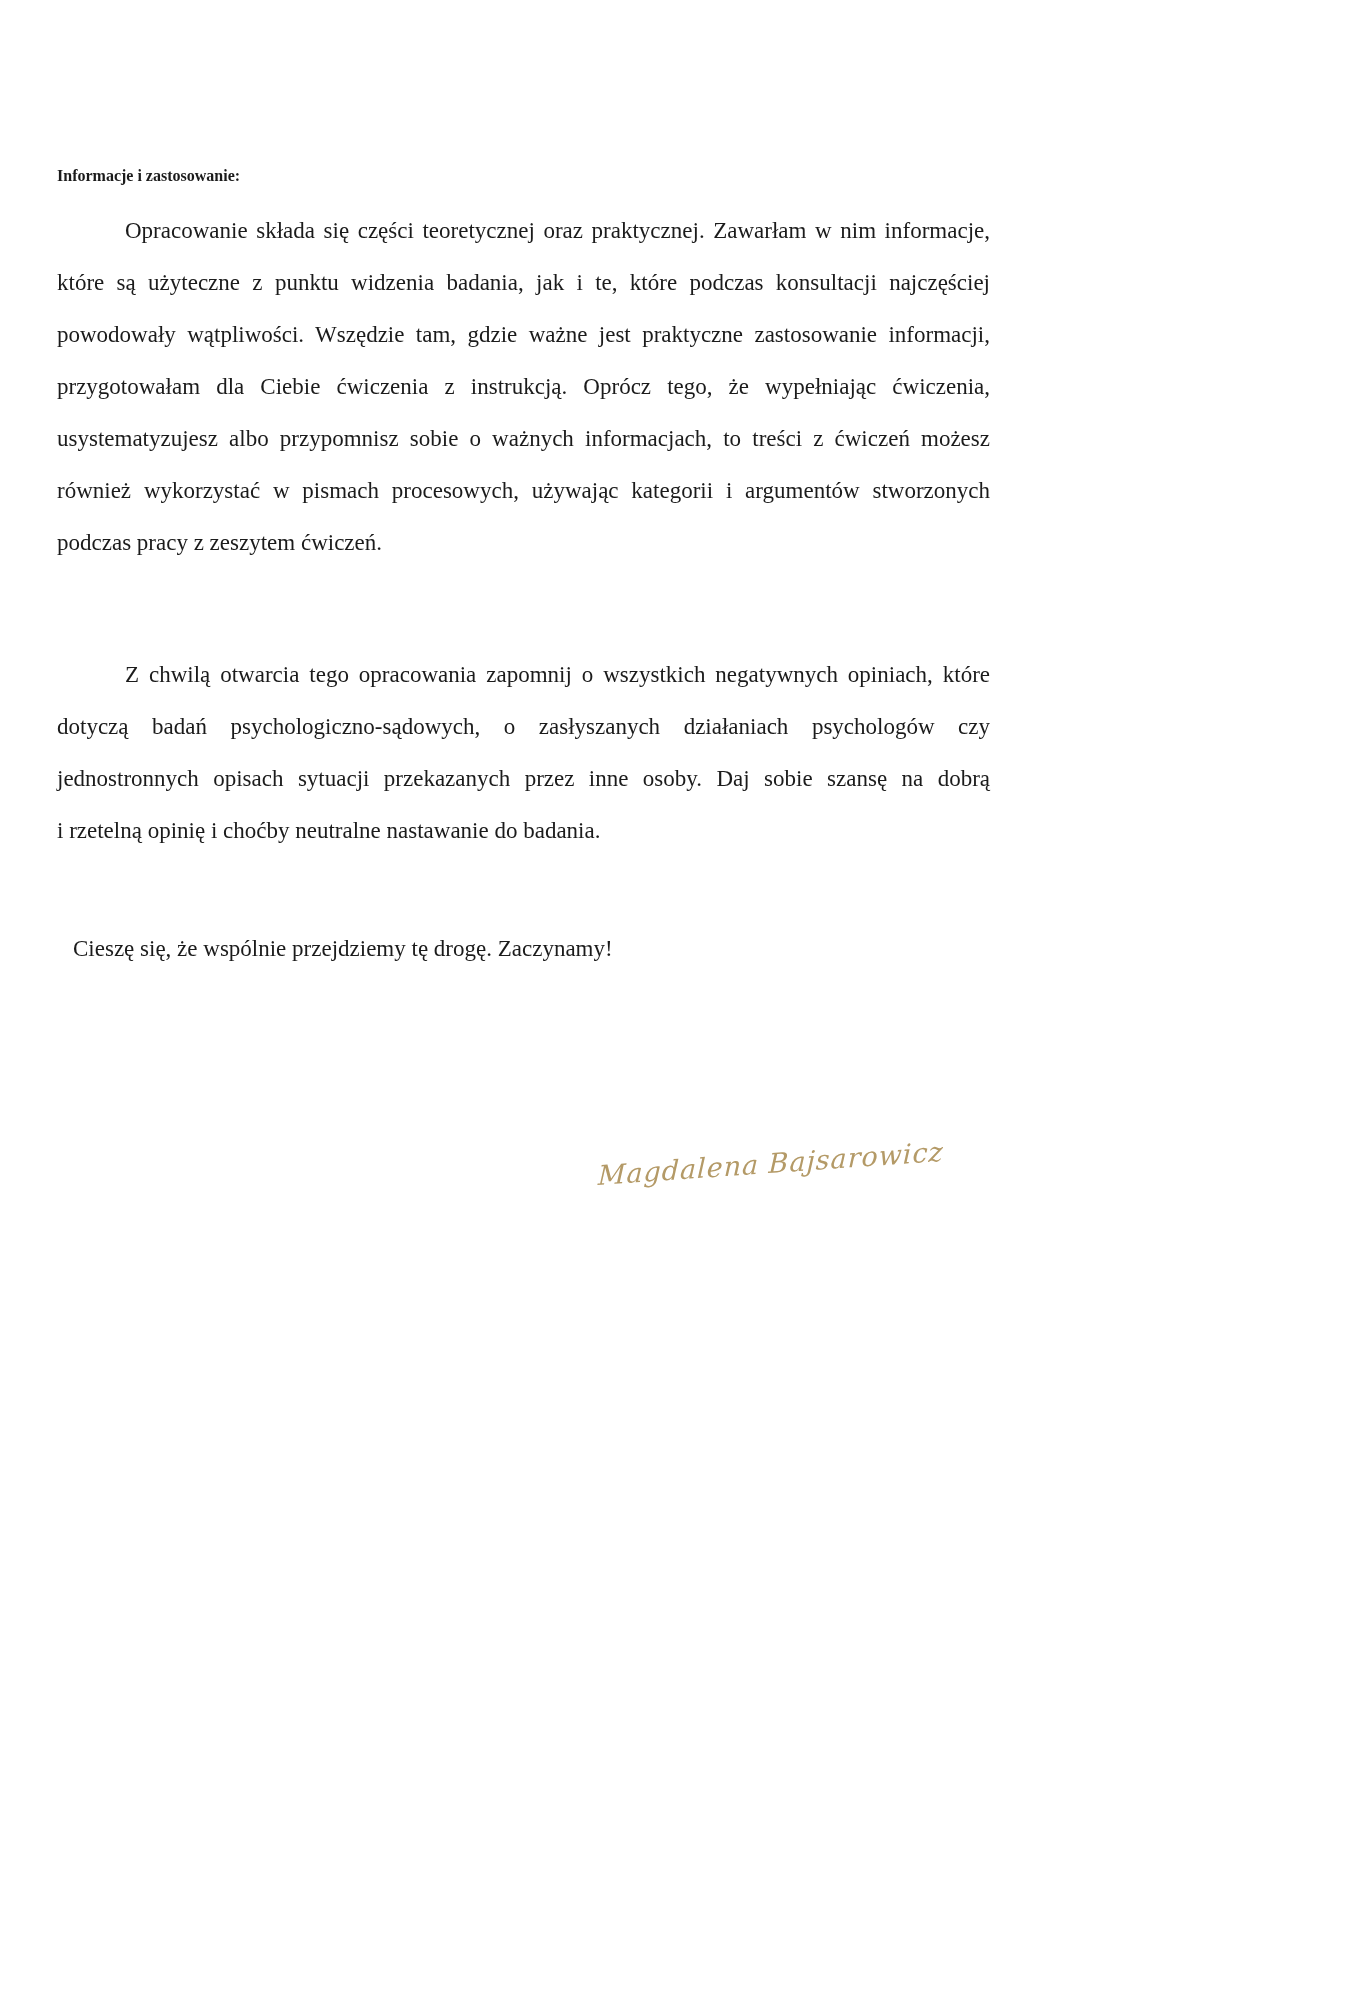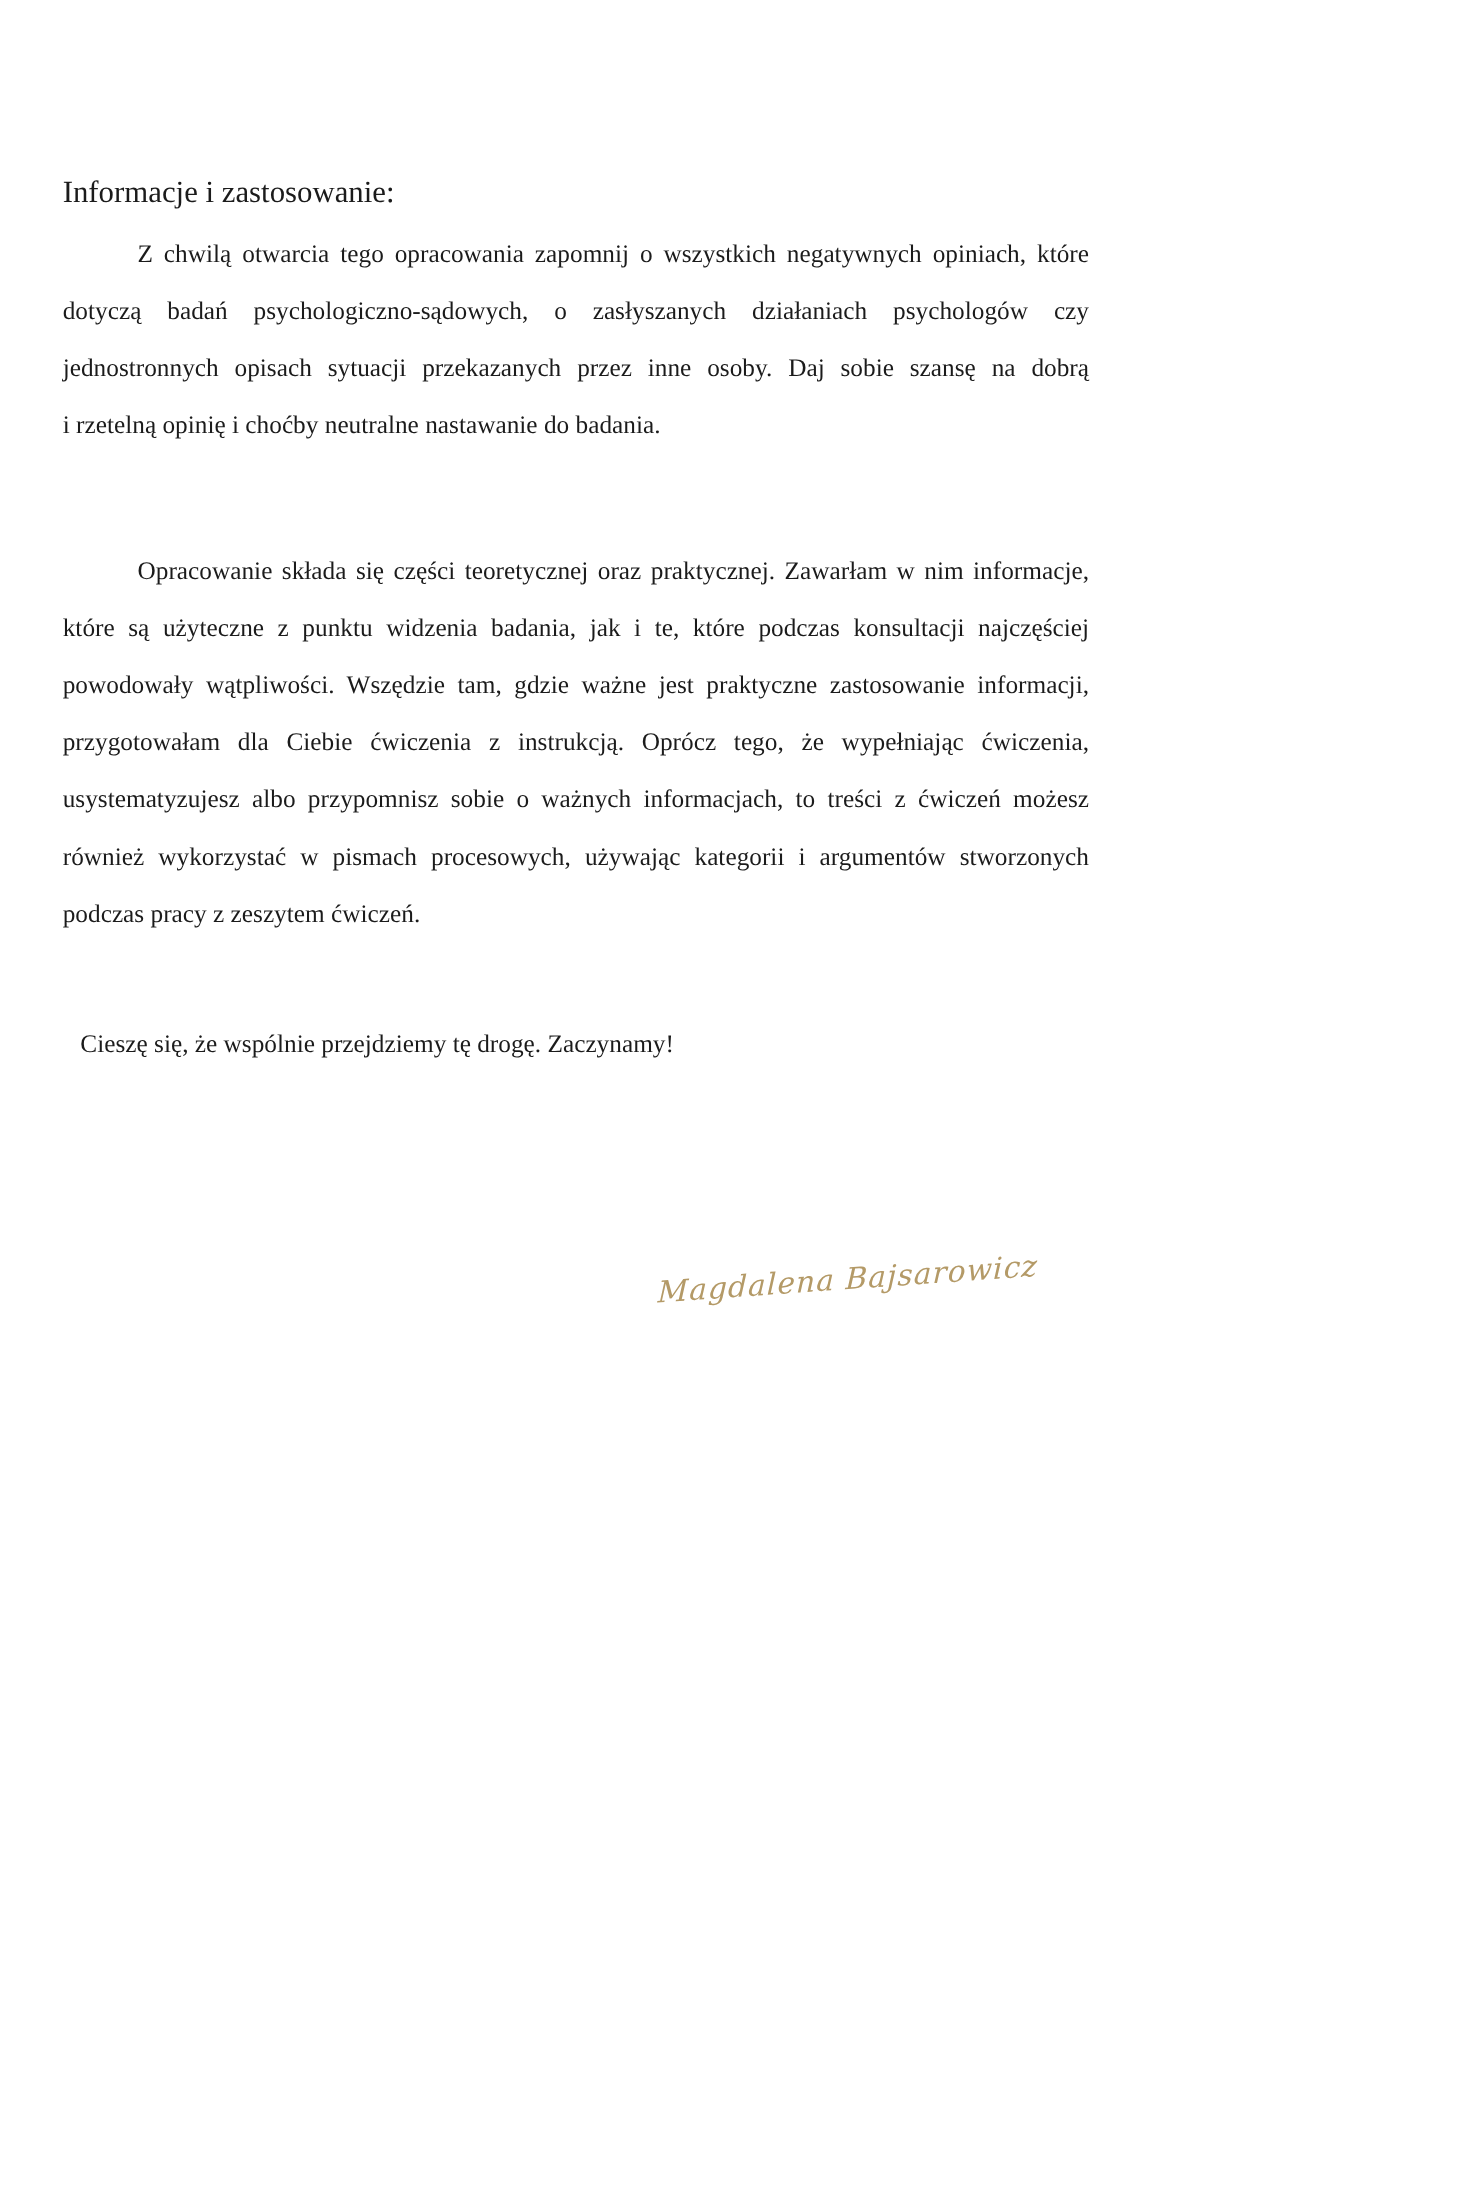--- a/index.html
+++ b/index.html
@@ -16,22 +16,22 @@
     color: #1b1b1b;
     overflow: hidden;
   }
   .content {
     position: absolute;
     left: 57px;
     top: 150px;
     width: 933px;
   }
   .heading {
-    font-size: 28px;
-    font-weight: normal;
+    font-size: 16px;
+    font-weight: bold;
     line-height: 52px;
     margin: 0 0 3px 0;
   }
   .para {
     margin: 0;
   }
   #paragraphs .para:nth-child(2) { margin-top: 80px; }
   #paragraphs .para:nth-child(3) { margin-top: 66px; margin-left: 16px; }
   .para .line {
     font-size: 23px;
@@ -59,33 +59,33 @@
   }
 </style>
 </head>
 <body>
 
 <div class="page" style="color: rgb(27, 27, 27); background: rgb(255, 255, 255);">
   <div class="content">
     <h1 class="heading">Informacje i zastosowanie:</h1>
     <div id="paragraphs">
         <div class="para">
-          <div class="line indent">Z chwilą otwarcia tego opracowania zapomnij o wszystkich negatywnych opiniach, które</div>
-          <div class="line">dotyczą badań psychologiczno-sądowych, o zasłyszanych działaniach psychologów czy</div>
-          <div class="line">jednostronnych opisach sytuacji przekazanych przez inne osoby. Daj sobie szansę na dobrą</div>
-          <div class="line last">i rzetelną opinię i choćby neutralne nastawanie do badania.</div>
-        </div>
-        <div class="para">
           <div class="line indent">Opracowanie składa się części teoretycznej oraz praktycznej. Zawarłam w nim informacje,</div>
           <div class="line">które są użyteczne z punktu widzenia badania, jak i te, które podczas konsultacji najczęściej</div>
           <div class="line">powodowały wątpliwości. Wszędzie tam, gdzie ważne jest praktyczne zastosowanie informacji,</div>
           <div class="line">przygotowałam dla Ciebie ćwiczenia z instrukcją. Oprócz tego, że wypełniając ćwiczenia,</div>
           <div class="line">usystematyzujesz albo przypomnisz sobie o ważnych informacjach, to treści z ćwiczeń możesz</div>
           <div class="line">również wykorzystać w pismach procesowych, używając kategorii i argumentów stworzonych</div>
           <div class="line last">podczas pracy z zeszytem ćwiczeń.</div>
+        </div>
+        <div class="para">
+          <div class="line indent">Z chwilą otwarcia tego opracowania zapomnij o wszystkich negatywnych opiniach, które</div>
+          <div class="line">dotyczą badań psychologiczno-sądowych, o zasłyszanych działaniach psychologów czy</div>
+          <div class="line">jednostronnych opisach sytuacji przekazanych przez inne osoby. Daj sobie szansę na dobrą</div>
+          <div class="line last">i rzetelną opinię i choćby neutralne nastawanie do badania.</div>
         </div>
         <div class="para">
           <div class="line last">Cieszę się, że wspólnie przejdziemy tę drogę. Zaczynamy!</div>
         </div>
       </div>
   </div>
 
   <div class="signature" style="color: rgb(180, 154, 103);">Magdalena Bajsarowicz</div>
 </div>
 

